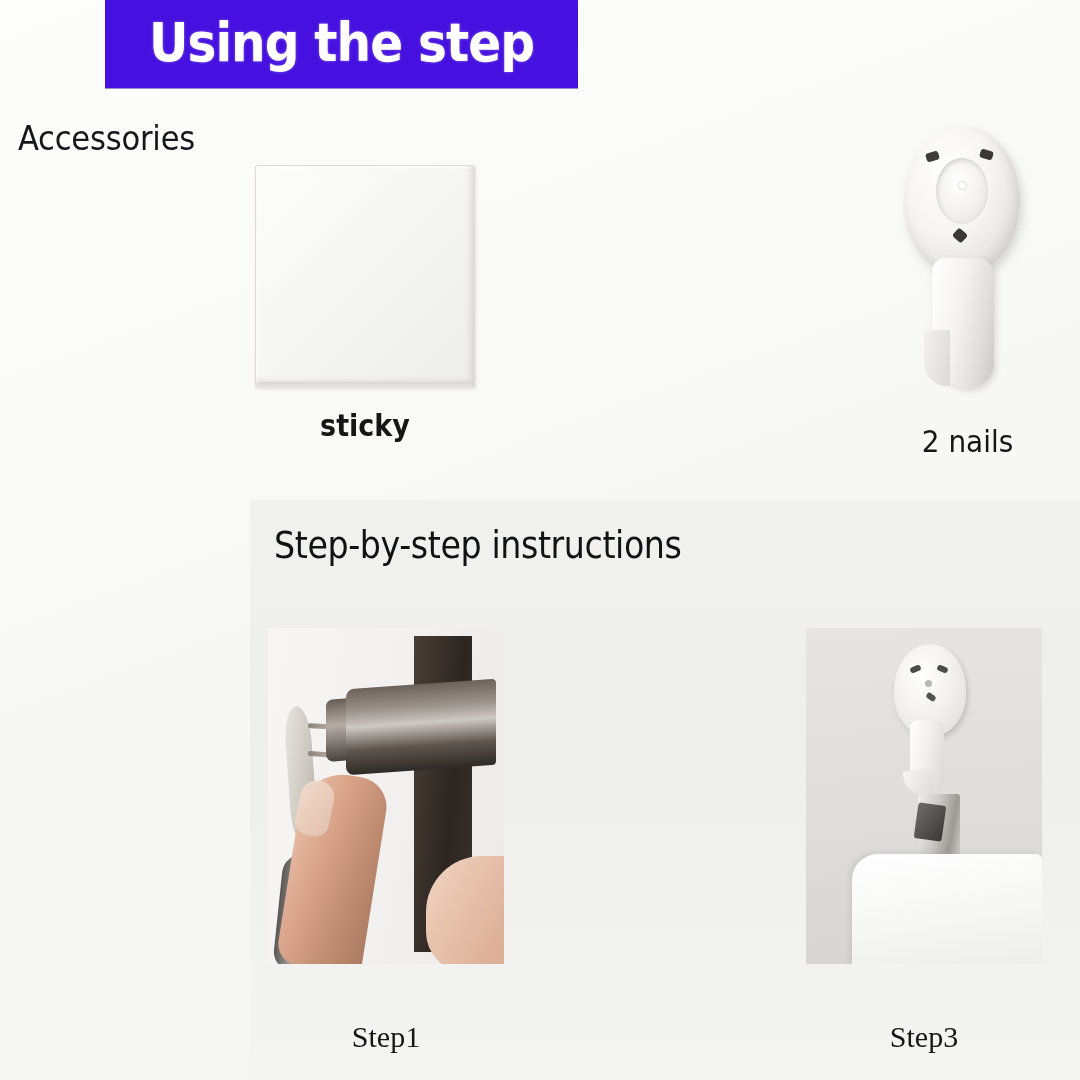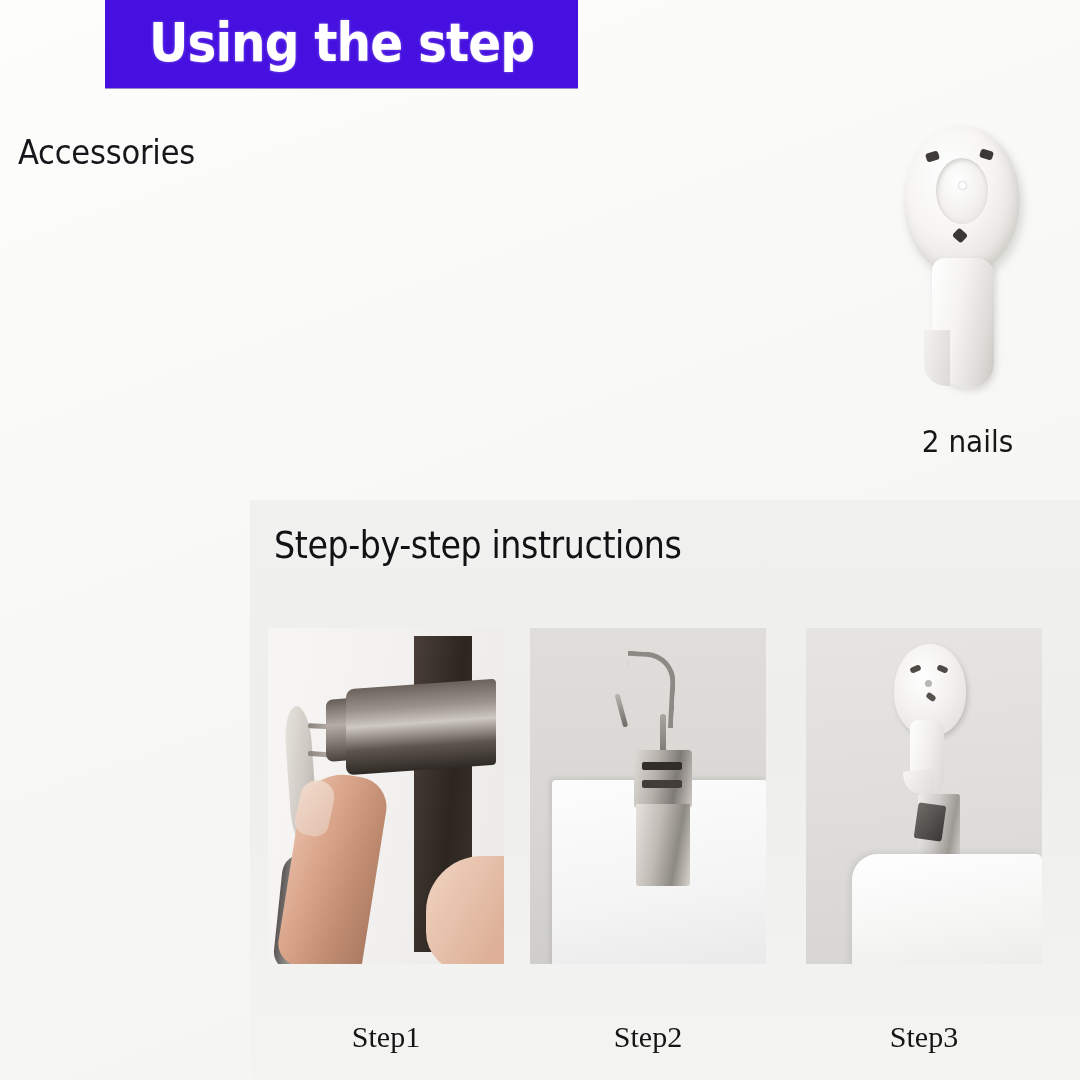--- a/index.html
+++ b/index.html
@@ -44,21 +44,21 @@
     letter-spacing: -1px;
     font-family: "DejaVu Sans Condensed", "Liberation Sans Narrow", "Liberation Sans", sans-serif;
     white-space: nowrap;
     text-shadow: 0 0 3px rgba(255,255,255,.35);
   }
 
   
   .accessories-label {
     position: absolute;
     left: 18px;
-    top: 132px;
+    top: 118px;
     font-size: 34px;
     color: #16171a;
     font-weight: 400;
     font-family: "DejaVu Sans Condensed", "Liberation Sans Narrow", "Liberation Sans", sans-serif;
     letter-spacing: -.2px;
     white-space: nowrap;
   }
 
   
   .accessory {
@@ -429,20 +429,24 @@
 <body>
 
 <div id="page">
 
   <div class="title-banner">
     <div class="title-text">Using the step</div>
   </div>
 
   <div class="accessories-label">Accessories</div>
 
+  <div class="accessory" id="acc-sticky">
+    <div class="sticky-pad"></div>
+    <div class="acc-caption">sticky</div>
+  </div>
 
 
   <div class="accessory" id="acc-nail">
     <div style="position:absolute;left:0;top:0;width:215px;height:290px;">
       <div class="nh-plate"></div>
       <div class="nh-center"></div>
       <div class="nh-dot"></div>
       <div class="nh-hole-l"></div>
       <div class="nh-hole-r"></div>
       <div class="nh-hole-b"></div>
@@ -467,33 +471,20 @@
           <div class="s1-hammer-neck"></div>
           <div class="s1-hammer-head"></div>
           <div class="s1-shadow"></div>
           <div class="s1-finger"></div>
           <div class="s1-finger-nail"></div>
           <div class="s1-thumb"></div>
         </div>
         <div class="step-caption">Step1</div>
       </div>
 
-      <div class="step-cell" id="step-cell-2">
-        <div class="step-photo">
-          <div class="s2-wall"></div>
-          <div class="s2-sheet"></div>
-          <div class="s2-hook"></div>
-          <div class="s2-stem"></div>
-          <div class="s2-clip-top"></div>
-          <div class="s2-clip-slot1"></div>
-          <div class="s2-clip-slot2"></div>
-          <div class="s2-clip-body"></div>
-        </div>
-        <div class="step-caption">Step2</div>
-      </div>
 
       <div class="step-cell" id="step-cell-3">
         <div class="step-photo">
           <div class="s3-wall"></div>
           <div class="s3-hook-plate"></div>
           <div class="s3-hole-l"></div>
           <div class="s3-hole-r"></div>
           <div class="s3-hole-b"></div>
           <div class="s3-hole-c"></div>
           <div class="s3-hook-arm"></div>

